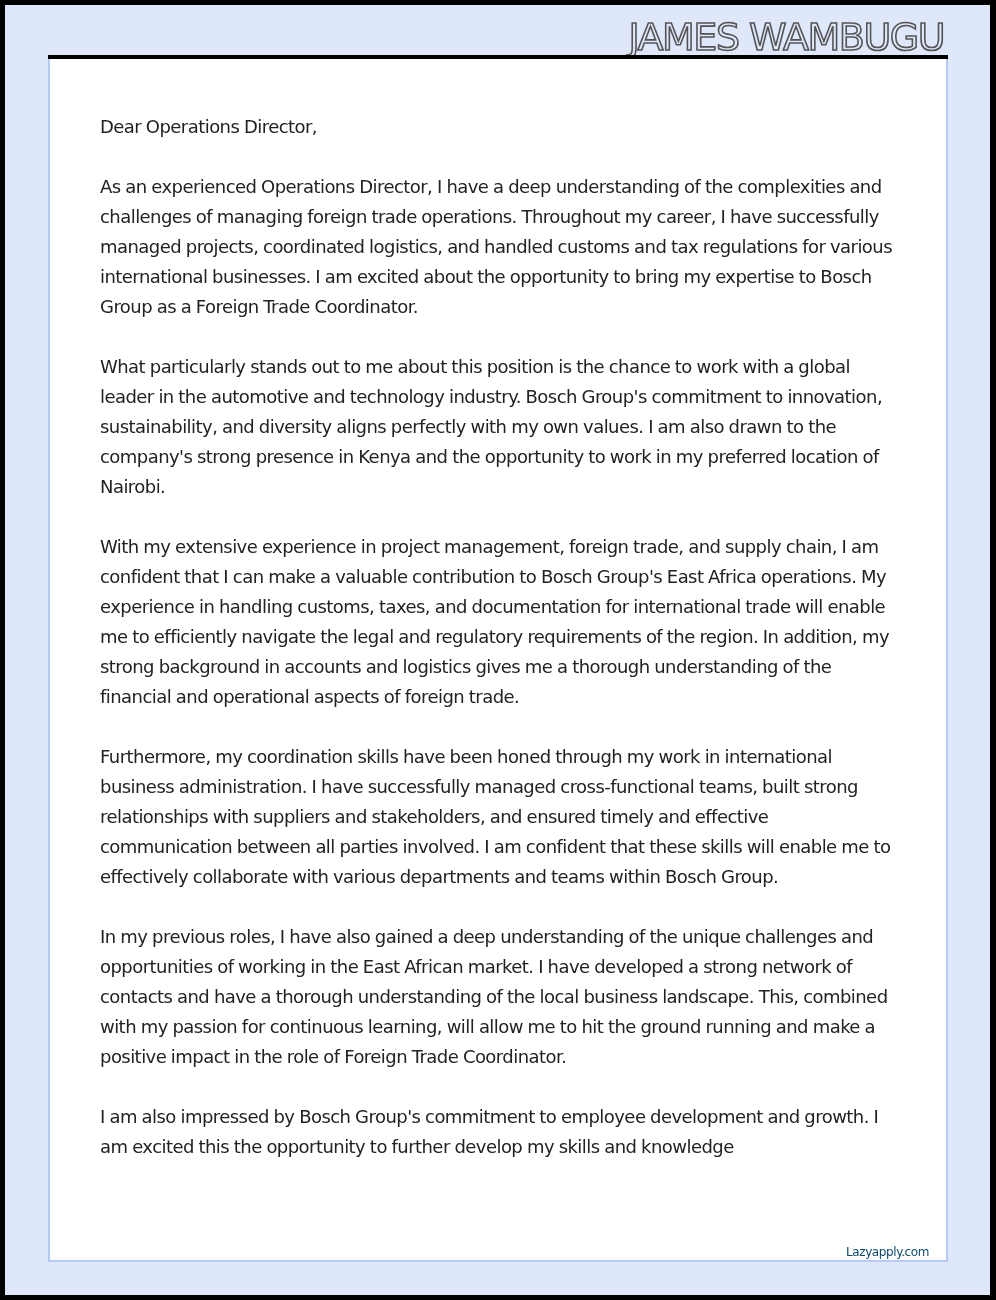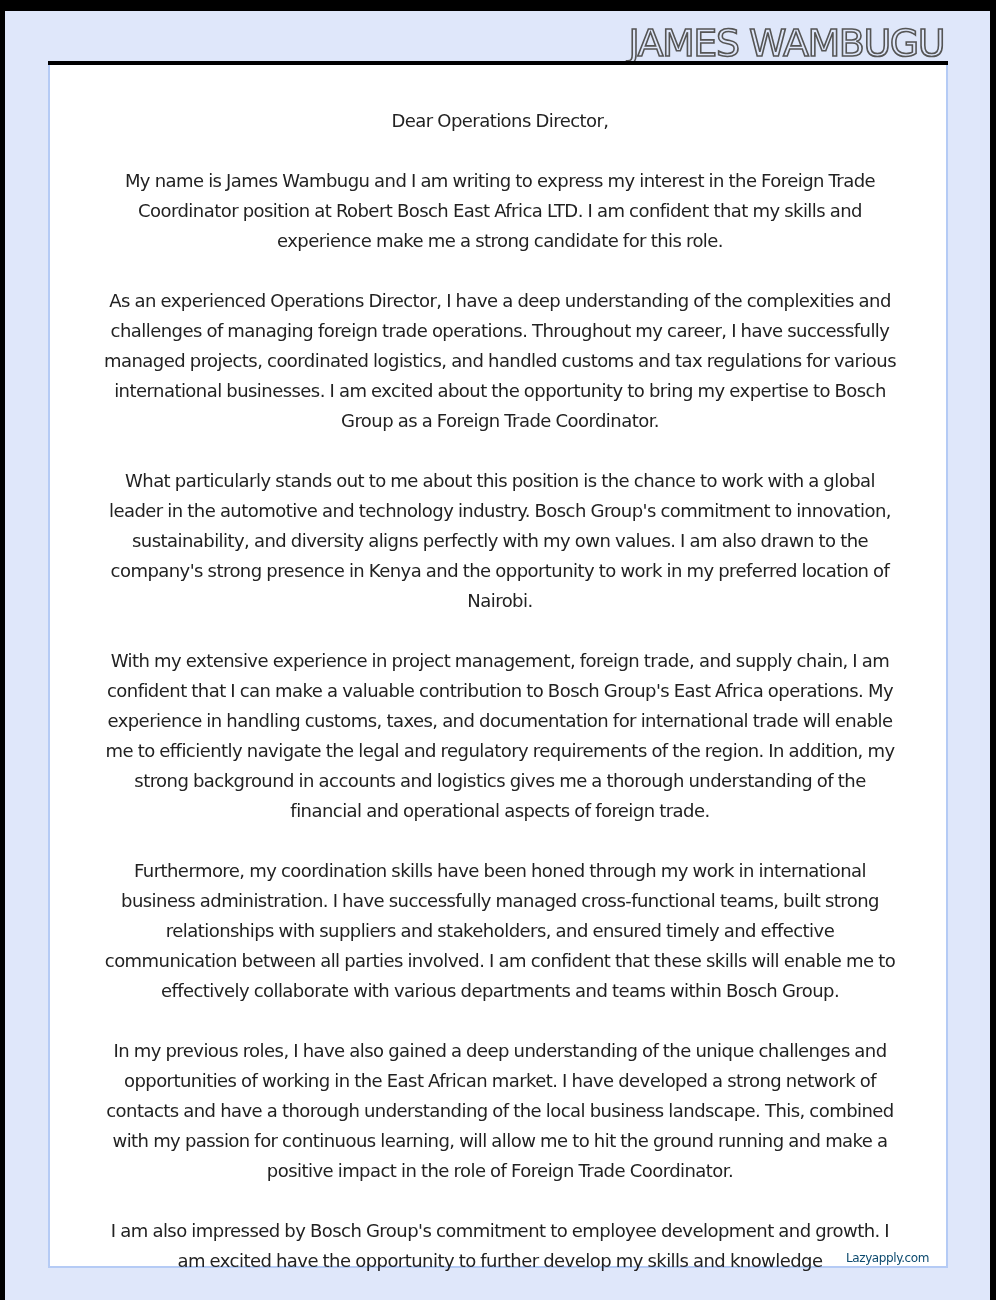--- a/index.html
+++ b/index.html
@@ -10,21 +10,21 @@
       width: 996px;
       height: 1300px;
       overflow: hidden;
       position: relative;
       background: #000000;
       font-family: "DejaVu Sans", sans-serif;
     }
     .page {
       position: absolute;
       left: 5px;
-      top: 11px;
+      top: 5px;
       width: 985px;
       height: 1290px;
       background: #dfe7fa;
       overflow: hidden;
     }
     .name-title {
       position: absolute;
       right: 46px;
       top: 10px;
       font-family: "DejaVu Sans", sans-serif;
@@ -60,22 +60,21 @@
       top: 92px;
       width: 800px;
       font-family: "DejaVu Sans", sans-serif;
       font-size: 18px;
       line-height: 30px;
       color: #222222;
       letter-spacing: -0.55px;
       word-spacing: -0.5px;
     }
     .letter p {
-      margin: 3px 0 30px 0;
-      text-align: center;
+      margin: 15px 0 30px 0;
     }
     .watermark {
       position: absolute;
       left: 841px;
       top: 1240px;
       font-family: "DejaVu Sans", sans-serif;
       font-size: 12px;
       letter-spacing: -0.4px;
       color: #0c4a6e;
       white-space: nowrap;
@@ -87,24 +86,23 @@
 <div class="page">
 
   <div class="name-title">JAMES WAMBUGU</div>
 
   <div class="top-rule"></div>
 
   <div class="card"></div>
 
   <div class="letter">
     <p>Dear Operations Director,</p>
-    <p>My name is James Wambugu and I am writing to express my interest in the Foreign Trade Coordinator position at Robert Bosch East Africa LTD. I am confident that my skills and experience make me a strong candidate for this role.</p>
     <p>As an experienced Operations Director, I have a deep understanding of the complexities and challenges of managing foreign trade operations. Throughout my career, I have successfully managed projects, coordinated logistics, and handled customs and tax regulations for various international businesses. I am excited about the opportunity to bring my expertise to Bosch Group as a Foreign Trade Coordinator.</p>
     <p>What particularly stands out to me about this position is the chance to work with a global leader in the automotive and technology industry. Bosch Group's commitment to innovation, sustainability, and diversity aligns perfectly with my own values. I am also drawn to the company's strong presence in Kenya and the opportunity to work in my preferred location of Nairobi.</p>
     <p>With my extensive experience in project management, foreign trade, and supply chain, I am confident that I can make a valuable contribution to Bosch Group's East Africa operations. My experience in handling customs, taxes, and documentation for international trade will enable me to efficiently navigate the legal and regulatory requirements of the region. In addition, my strong background in accounts and logistics gives me a thorough understanding of the financial and operational aspects of foreign trade.</p>
     <p>Furthermore, my coordination skills have been honed through my work in international business administration. I have successfully managed cross-functional teams, built strong relationships with suppliers and stakeholders, and ensured timely and effective communication between all parties involved. I am confident that these skills will enable me to effectively collaborate with various departments and teams within Bosch Group.</p>
     <p>In my previous roles, I have also gained a deep understanding of the unique challenges and opportunities of working in the East African market. I have developed a strong network of contacts and have a thorough understanding of the local business landscape. This, combined with my passion for continuous learning, will allow me to hit the ground running and make a positive impact in the role of Foreign Trade Coordinator.</p>
-    <p>I am also impressed by Bosch Group's commitment to employee development and growth. I am excited have the opportunity to further develop my skills and knowledge</p>
+    <p>I am also impressed by Bosch Group's commitment to employee development and growth. I am excited this the opportunity to further develop my skills and knowledge</p>
   </div>
 
   <div class="watermark">Lazyapply.com</div>
 
 </div>
 
 </body></html>

